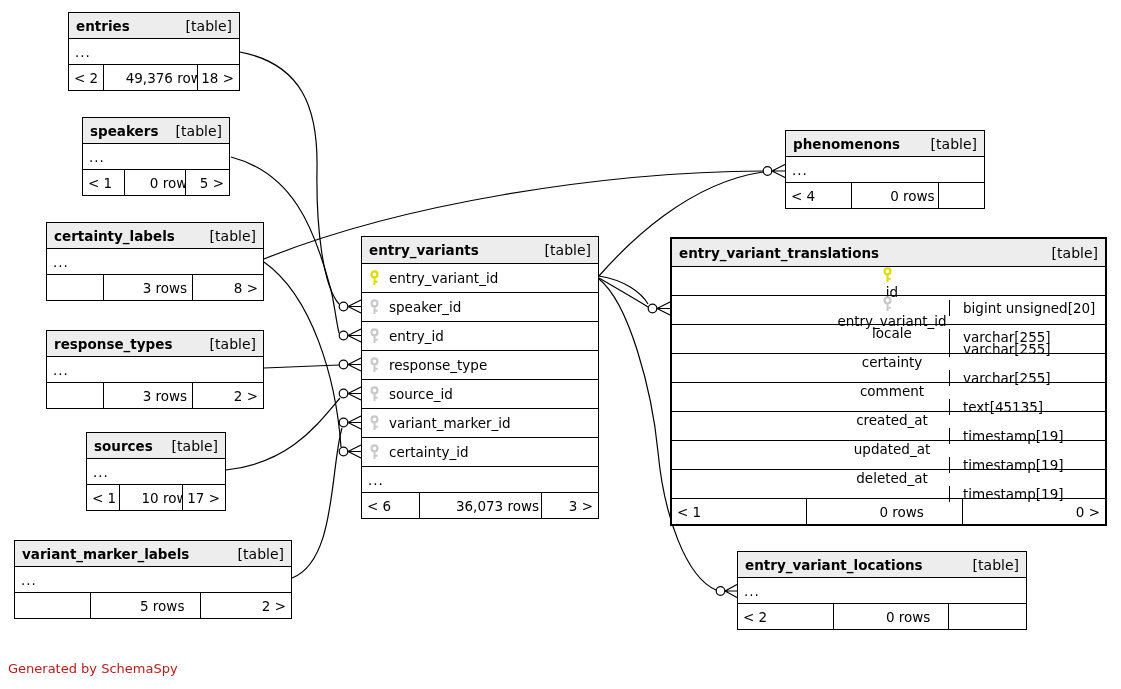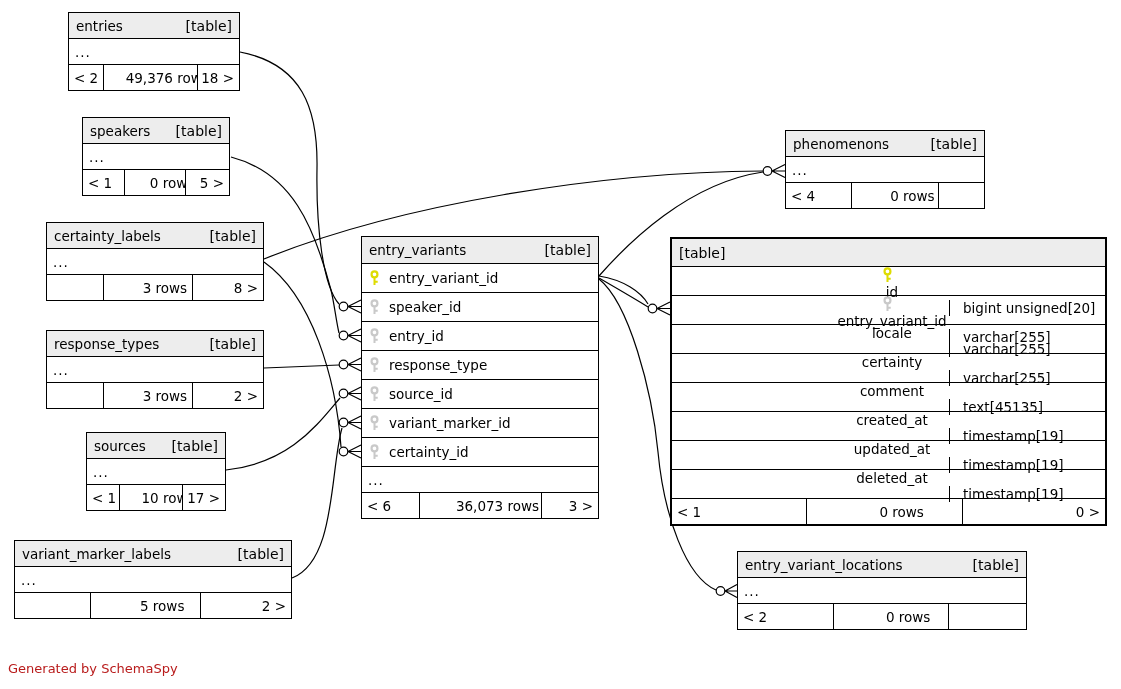--- a/index.html
+++ b/index.html
@@ -14,21 +14,21 @@
 
   .tbl{
     position:absolute;background:#fff;border:1.2px solid #000;
     box-sizing:border-box;font-size:13.5px;
   }
   .tbl.thick{border-width:2.6px;}
   .hd{
     height:26px;display:flex;justify-content:space-between;align-items:center;
     padding:0 7px;background:#ededed;border-bottom:1.2px solid #000;box-sizing:border-box;
   }
-  .nm{font-weight:normal;}
+  .nm{font-weight:bold;}
   .tg{font-size:14px;}
   .rw{
     height:26px;display:flex;align-items:center;border-bottom:1.2px solid #000;
     box-sizing:border-box;padding-left:7px;
   }
   .rw.el{padding-left:6px;letter-spacing:1px;}
   .ft{display:flex;height:25px;align-items:center;box-sizing:border-box;}
   .ft span{display:flex;align-items:center;height:100%;box-sizing:border-box;overflow:hidden;white-space:nowrap;}
   .f1{padding-left:5px;}
   .f2{justify-content:center;border-left:1.2px solid #000;padding-left:34px;}
@@ -253,20 +253,21 @@
     <div class="rw el">...</div>
     <div class="ft">
       <span class="f1" style="width:33%">&lt; 4</span>
       <span class="f2" style="width:44%">0 rows</span>
       <span class="f3" style="width:23%"></span>
     </div>
   </div>
 
   <div class="tbl tr2 thick" style="left:670px;top:237px;width:437px">
     <div class="hd" style="height:28px">
+      <span class="nm">entry_variant_translations</span>
       <span class="tg">[table]</span>
     </div>
     <div class="rw fld">
       <span class="ki pk">
           <svg width="11" height="17" viewBox="0 0 12 18">
             <circle cx="6" cy="4.5" r="3.2" fill="none" stroke="currentColor" stroke-width="2.4"></circle>
             <path d="M6 8 L6 16 M6 12.5 L9.5 12.5" stroke="currentColor" stroke-width="2.2" fill="none"></path>
           </svg>
         </span>
       <span class="fn">id</span>

